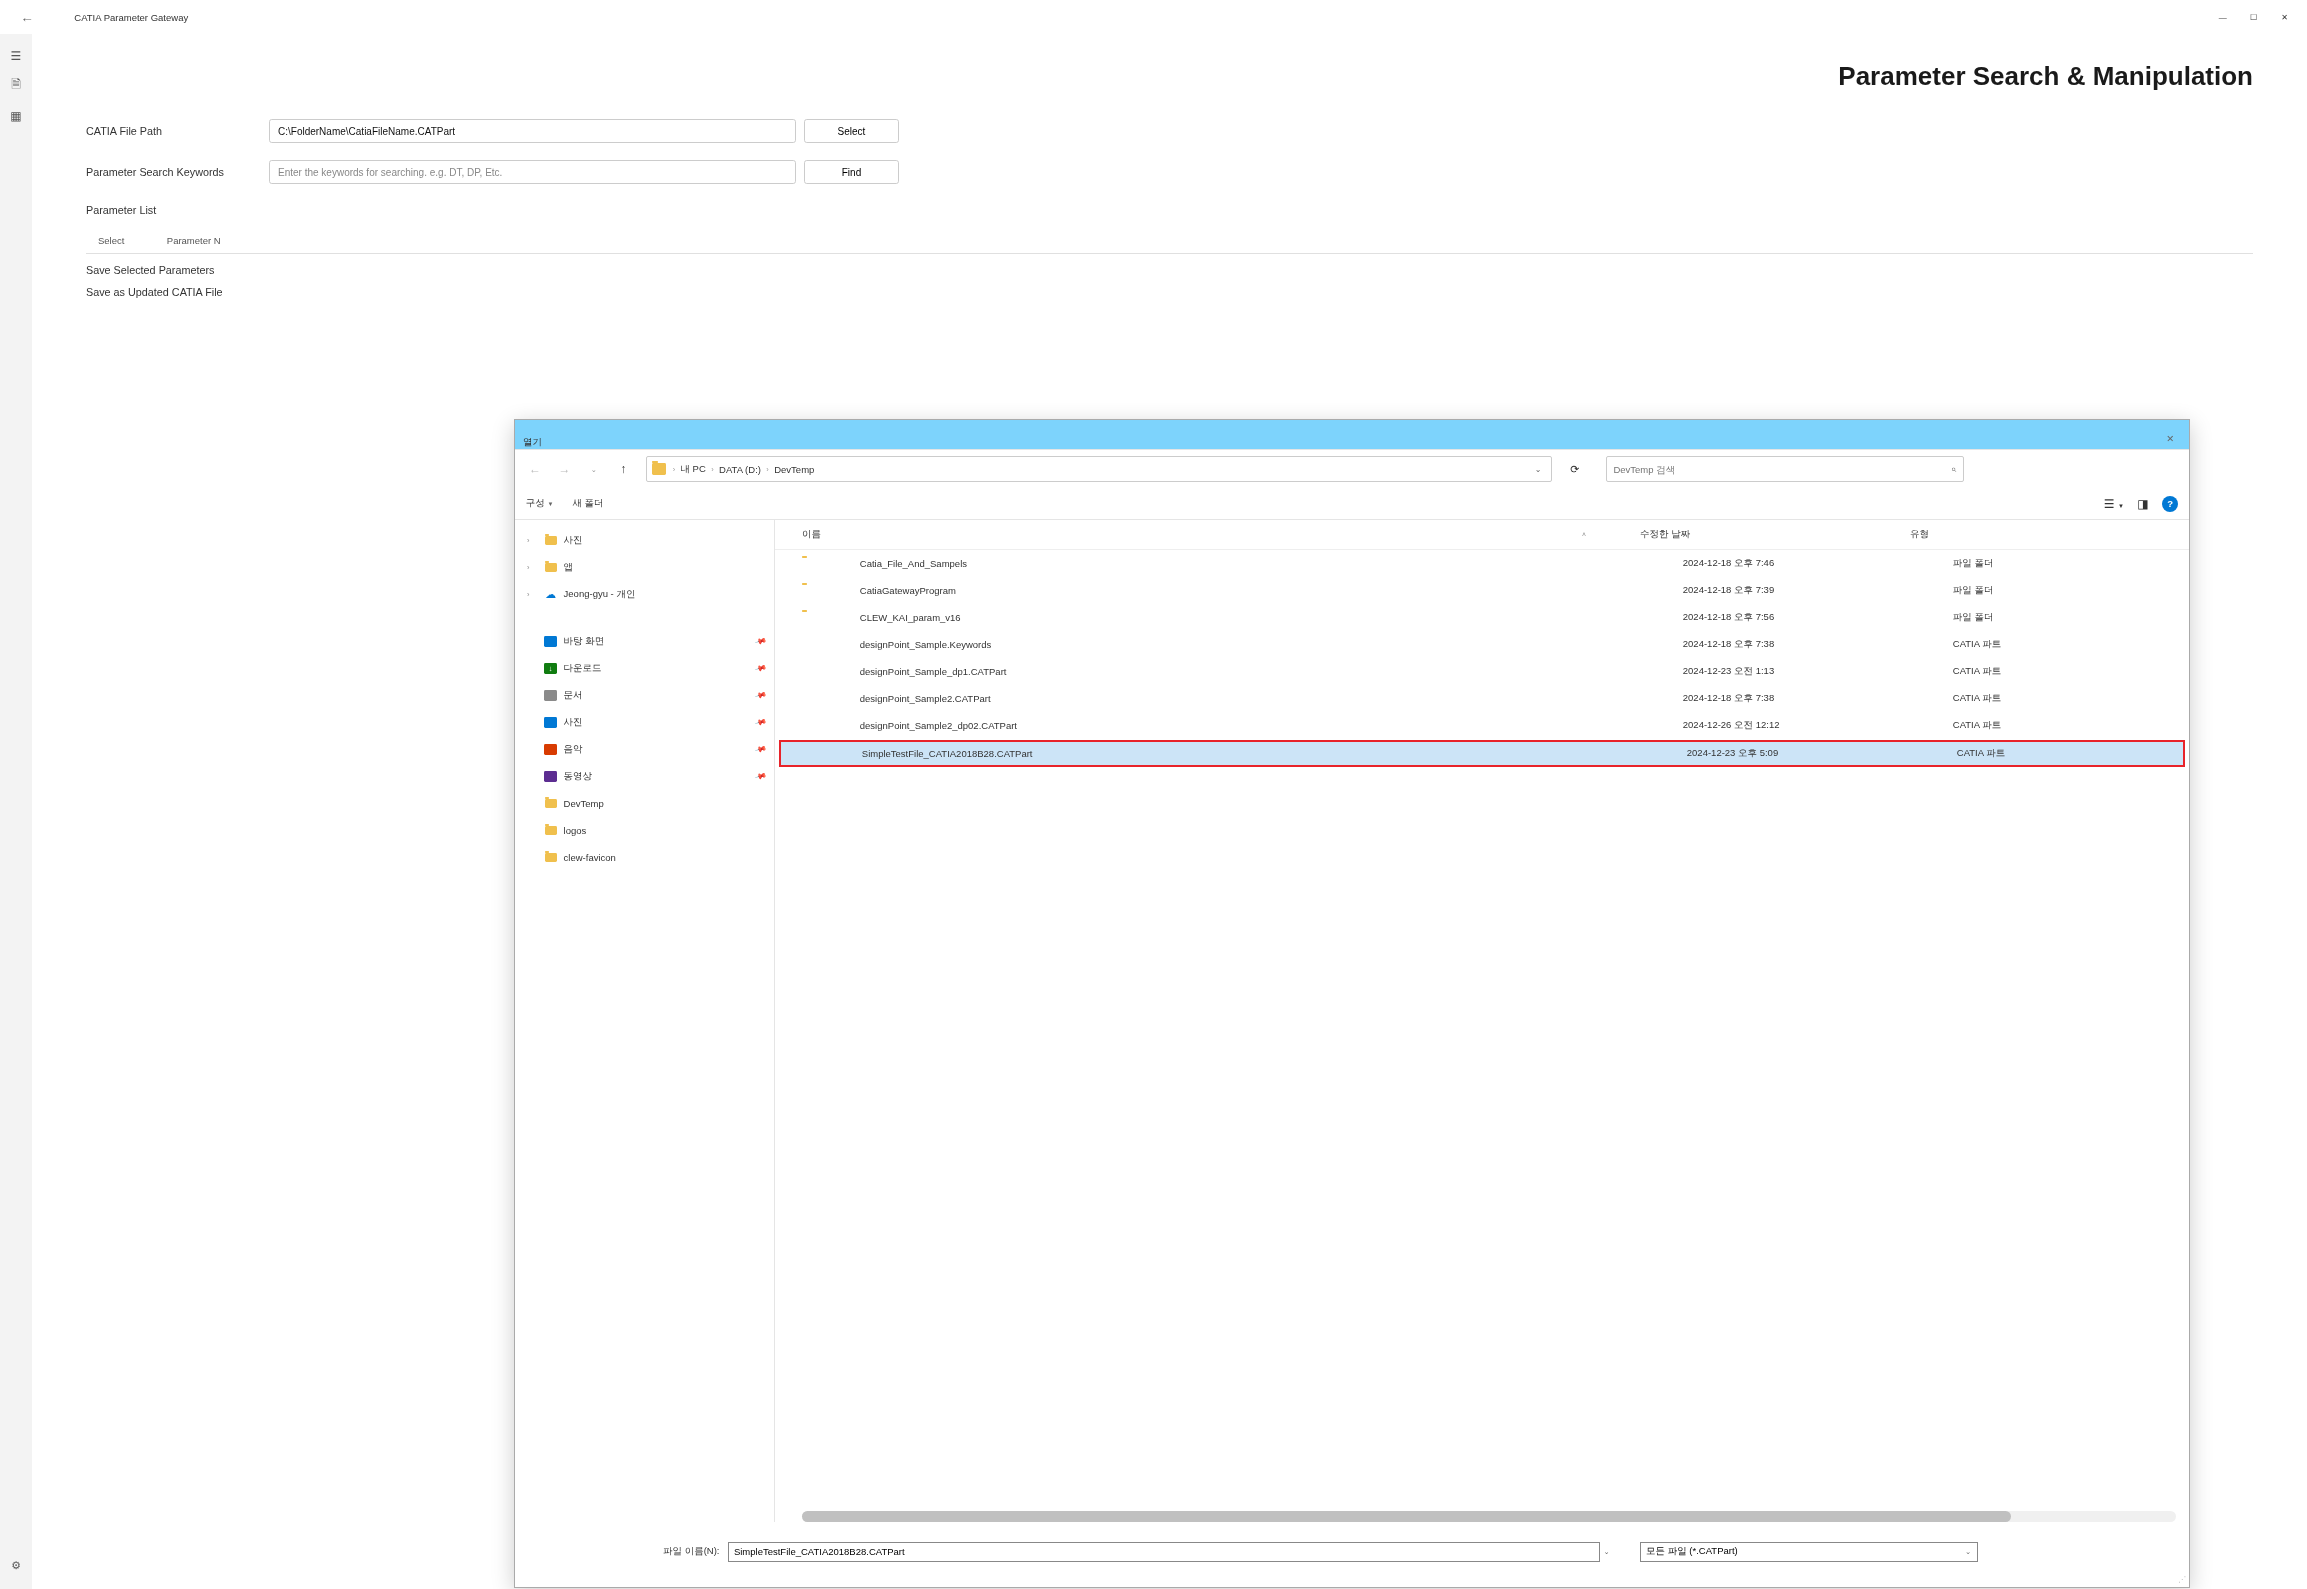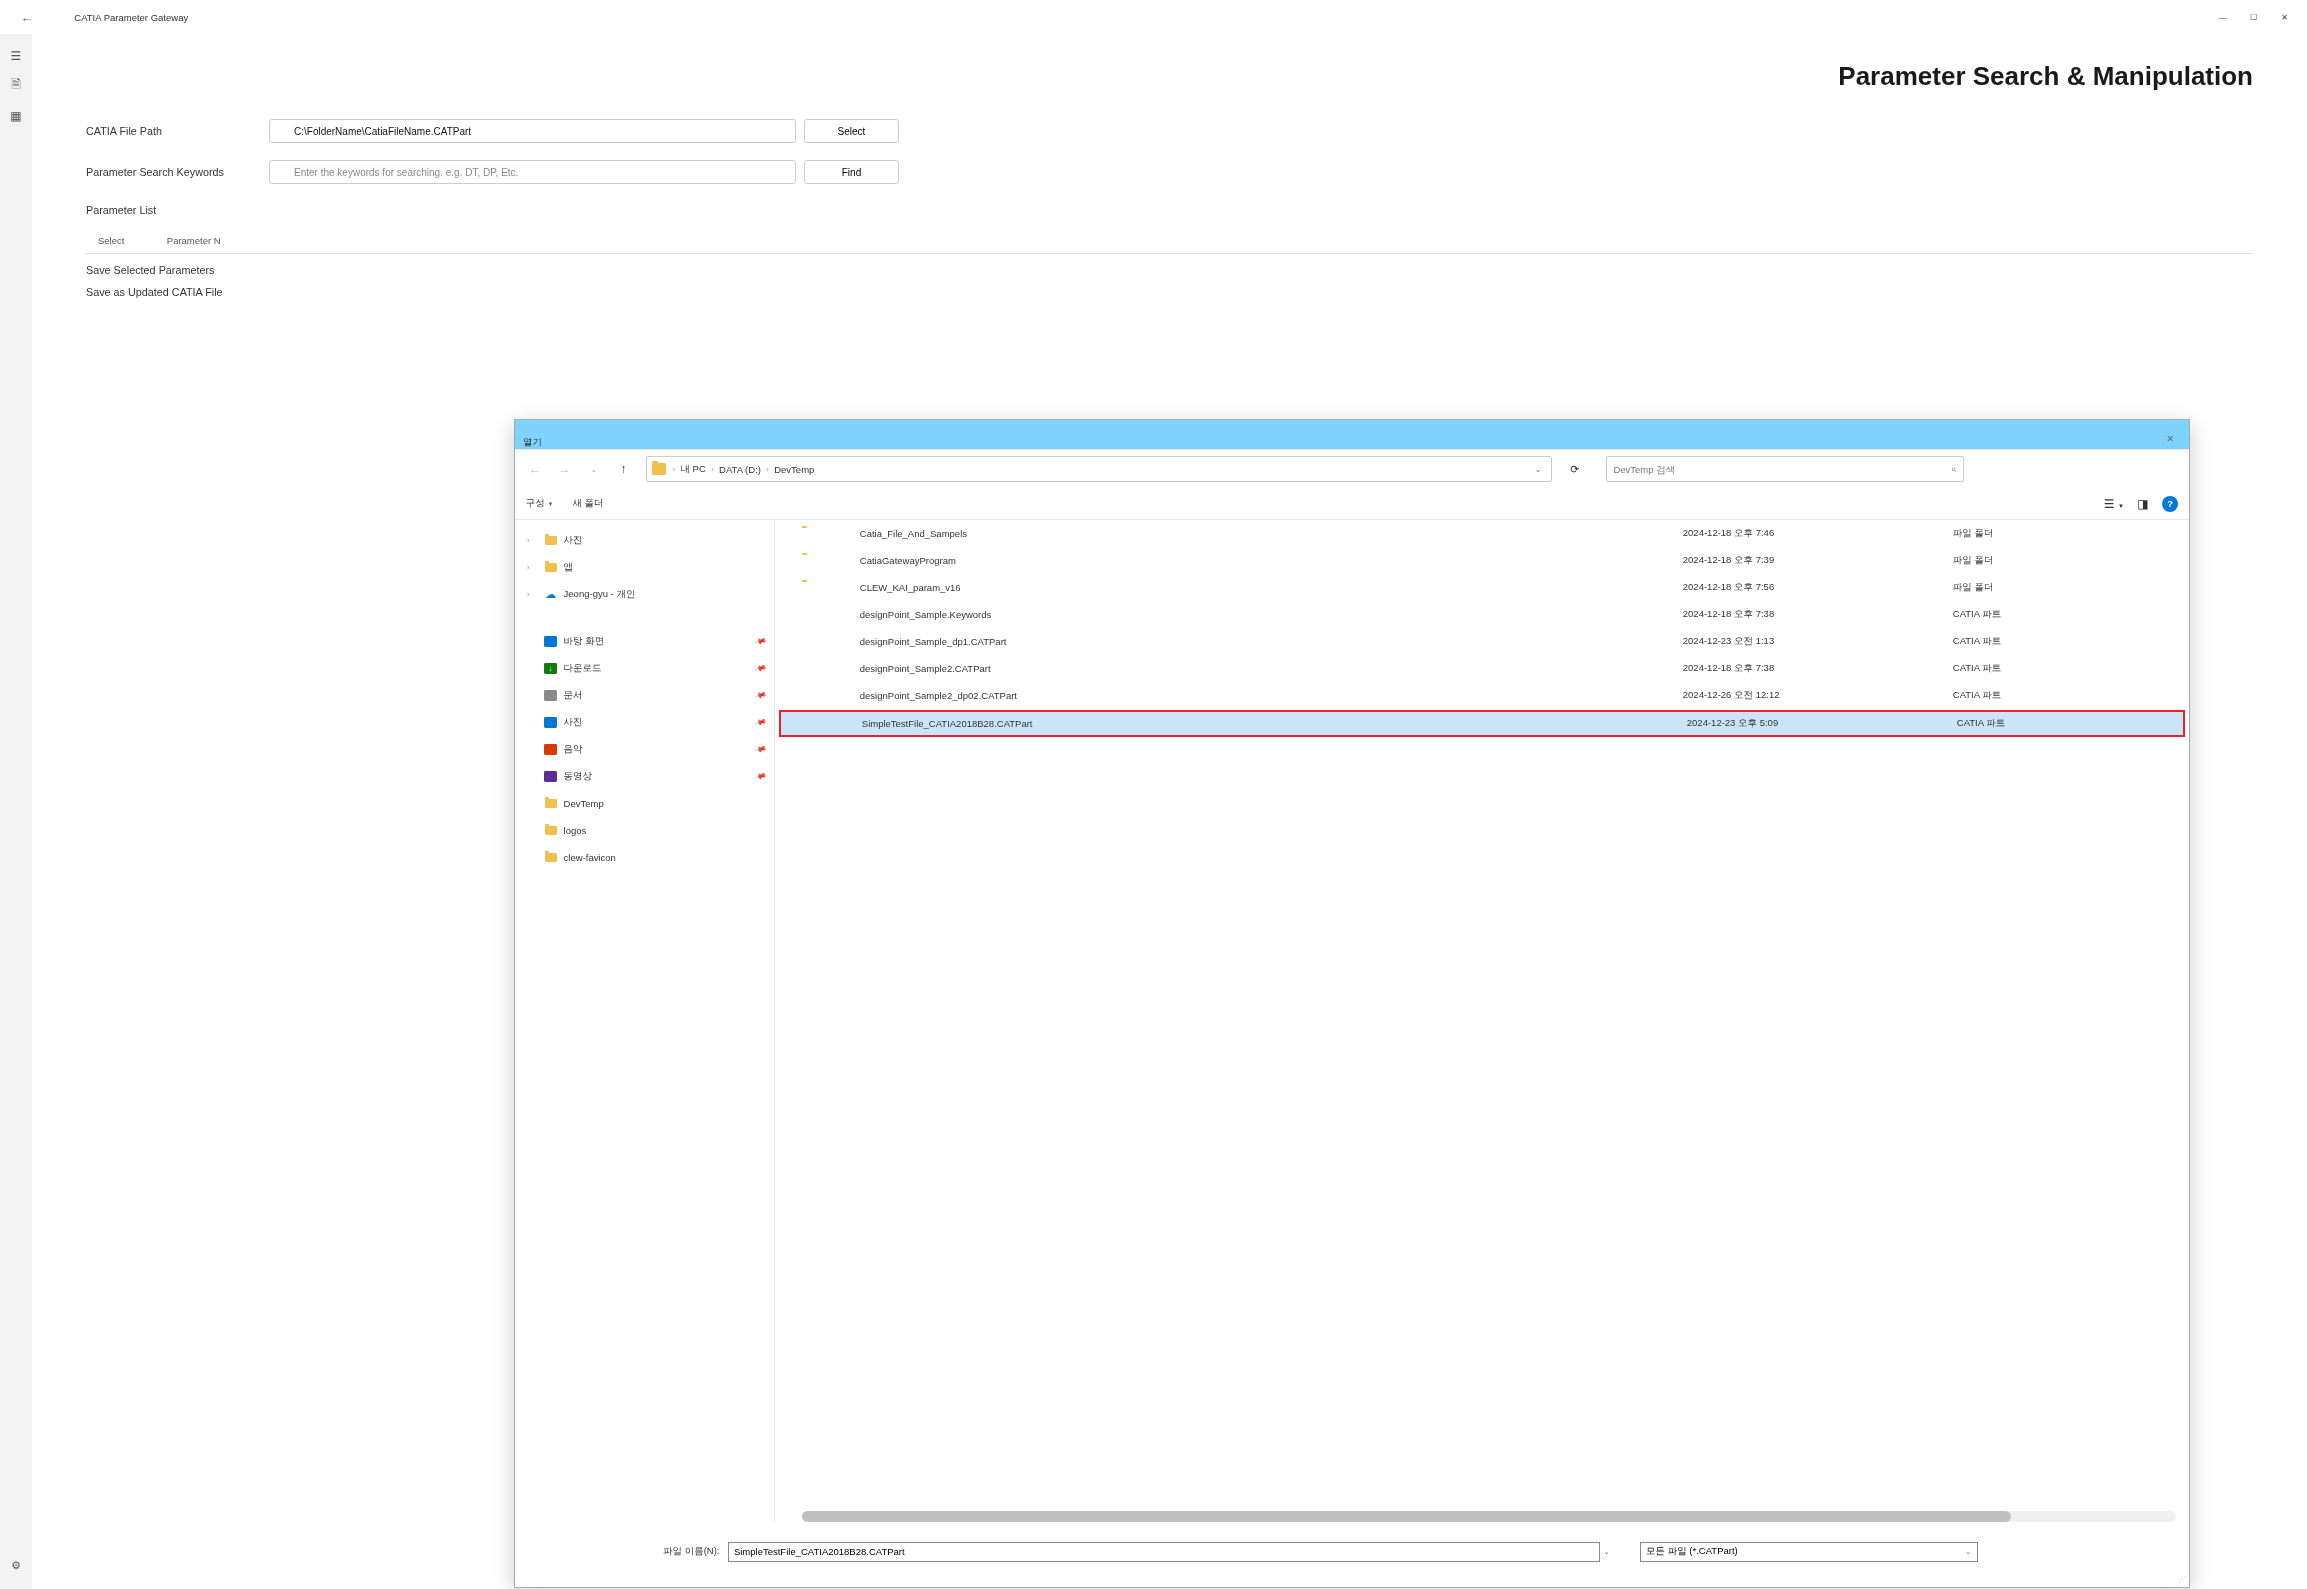--- a/index.html
+++ b/index.html
@@ -13,21 +13,21 @@
     
     .app-body { display: flex; height: calc(100% - 34px); }
     .app-sidebar { width: 32px; background: #f3f3f3; padding-top: 6.8px; }
     .sb-icon { width: 32px; height: 30px; display: flex; align-items: center; justify-content: center; color: #555; font-size: 12px; }
     .sb-settings { position: absolute; bottom: 10px; left: 0; width: 32px; height: 30px; display: flex; align-items: center; justify-content: center; color: #555; }
     
     .main-content { flex: 1; padding: 27px 54px; background: #fff; }
     .page-title { font-size: 26px; font-weight: 600; color: #1a1a1a; margin-bottom: 27px; text-align: right; }
     .form-row { display: flex; align-items: center; margin-bottom: 17px; }
     .form-label { width: 183px; font-size: 10.8px; color: #333; }
-    .form-input { flex: 1; max-width: 527px; height: 24px; border: 0.7px solid #ccc; border-radius: 2.7px; padding: 0 24px; font-size: 10px; color: #111; }
+    .form-input { flex: 1; max-width: 527px; height: 24px; border: 0.7px solid #ccc; border-radius: 2.7px; padding: 0 8px; font-size: 10px; color: #111; }
     .form-input::placeholder { color: #888; }
     .form-btn { width: 95px; height: 24px; border: 0.7px solid #ccc; border-radius: 2.7px; background: #fff; margin-left: 8px; font-size: 10px; }
     .section-label { font-size: 10.8px; color: #333; margin-bottom: 12px; margin-top: 20px; }
     .param-table-head { display: flex; border-bottom: 0.7px solid #e0e0e0; padding: 6.8px 0; }
     .pth-sel { width: 74px; padding-left: 12px; font-size: 9.5px; color: #555; }
     .pth-name { font-size: 9.5px; color: #555; padding-left: 6.8px; }
     .save-row { font-size: 10.8px; color: #333; margin-top: 10px; }
     
     
     .file-dialog { position: absolute; left: 514px; top: 419px; width: 1676px; height: 1169px; background: #fff; border: 0.7px solid #aaa; box-shadow: 0 5.4px 21.6px rgba(0,0,0,0.2); display: flex; flex-direction: column; }
@@ -274,20 +274,28 @@
         </div>
         <div class="tree-item">
           <span class="tree-expand"></span>
           <span class="tree-icon">
             <span class="folder-ic"></span>
           </span>
           <span>clew-favicon</span>
         </div>
       </div>
     <div class="fd-files">
+      <div class="fd-cols">
+        <div class="fc-name">
+            <span>이름</span>
+            <span class="sort-ind">˄</span>
+          </div>
+        <div class="fc-date">수정한 날짜</div>
+        <div class="fc-type">유형</div>
+      </div>
       <div id="filelist">
           <div class="file-row">
             <span class="fr-icon"><span class="folder-ic"></span></span>
             <span class="fr-name">Catia_File_And_Sampels</span>
             <span class="fr-date">2024-12-18 오후 7:46</span>
             <span>파일 폴더</span>
           </div>
           <div class="file-row">
             <span class="fr-icon"><span class="folder-ic"></span></span>
             <span class="fr-name">CatiaGatewayProgram</span>

